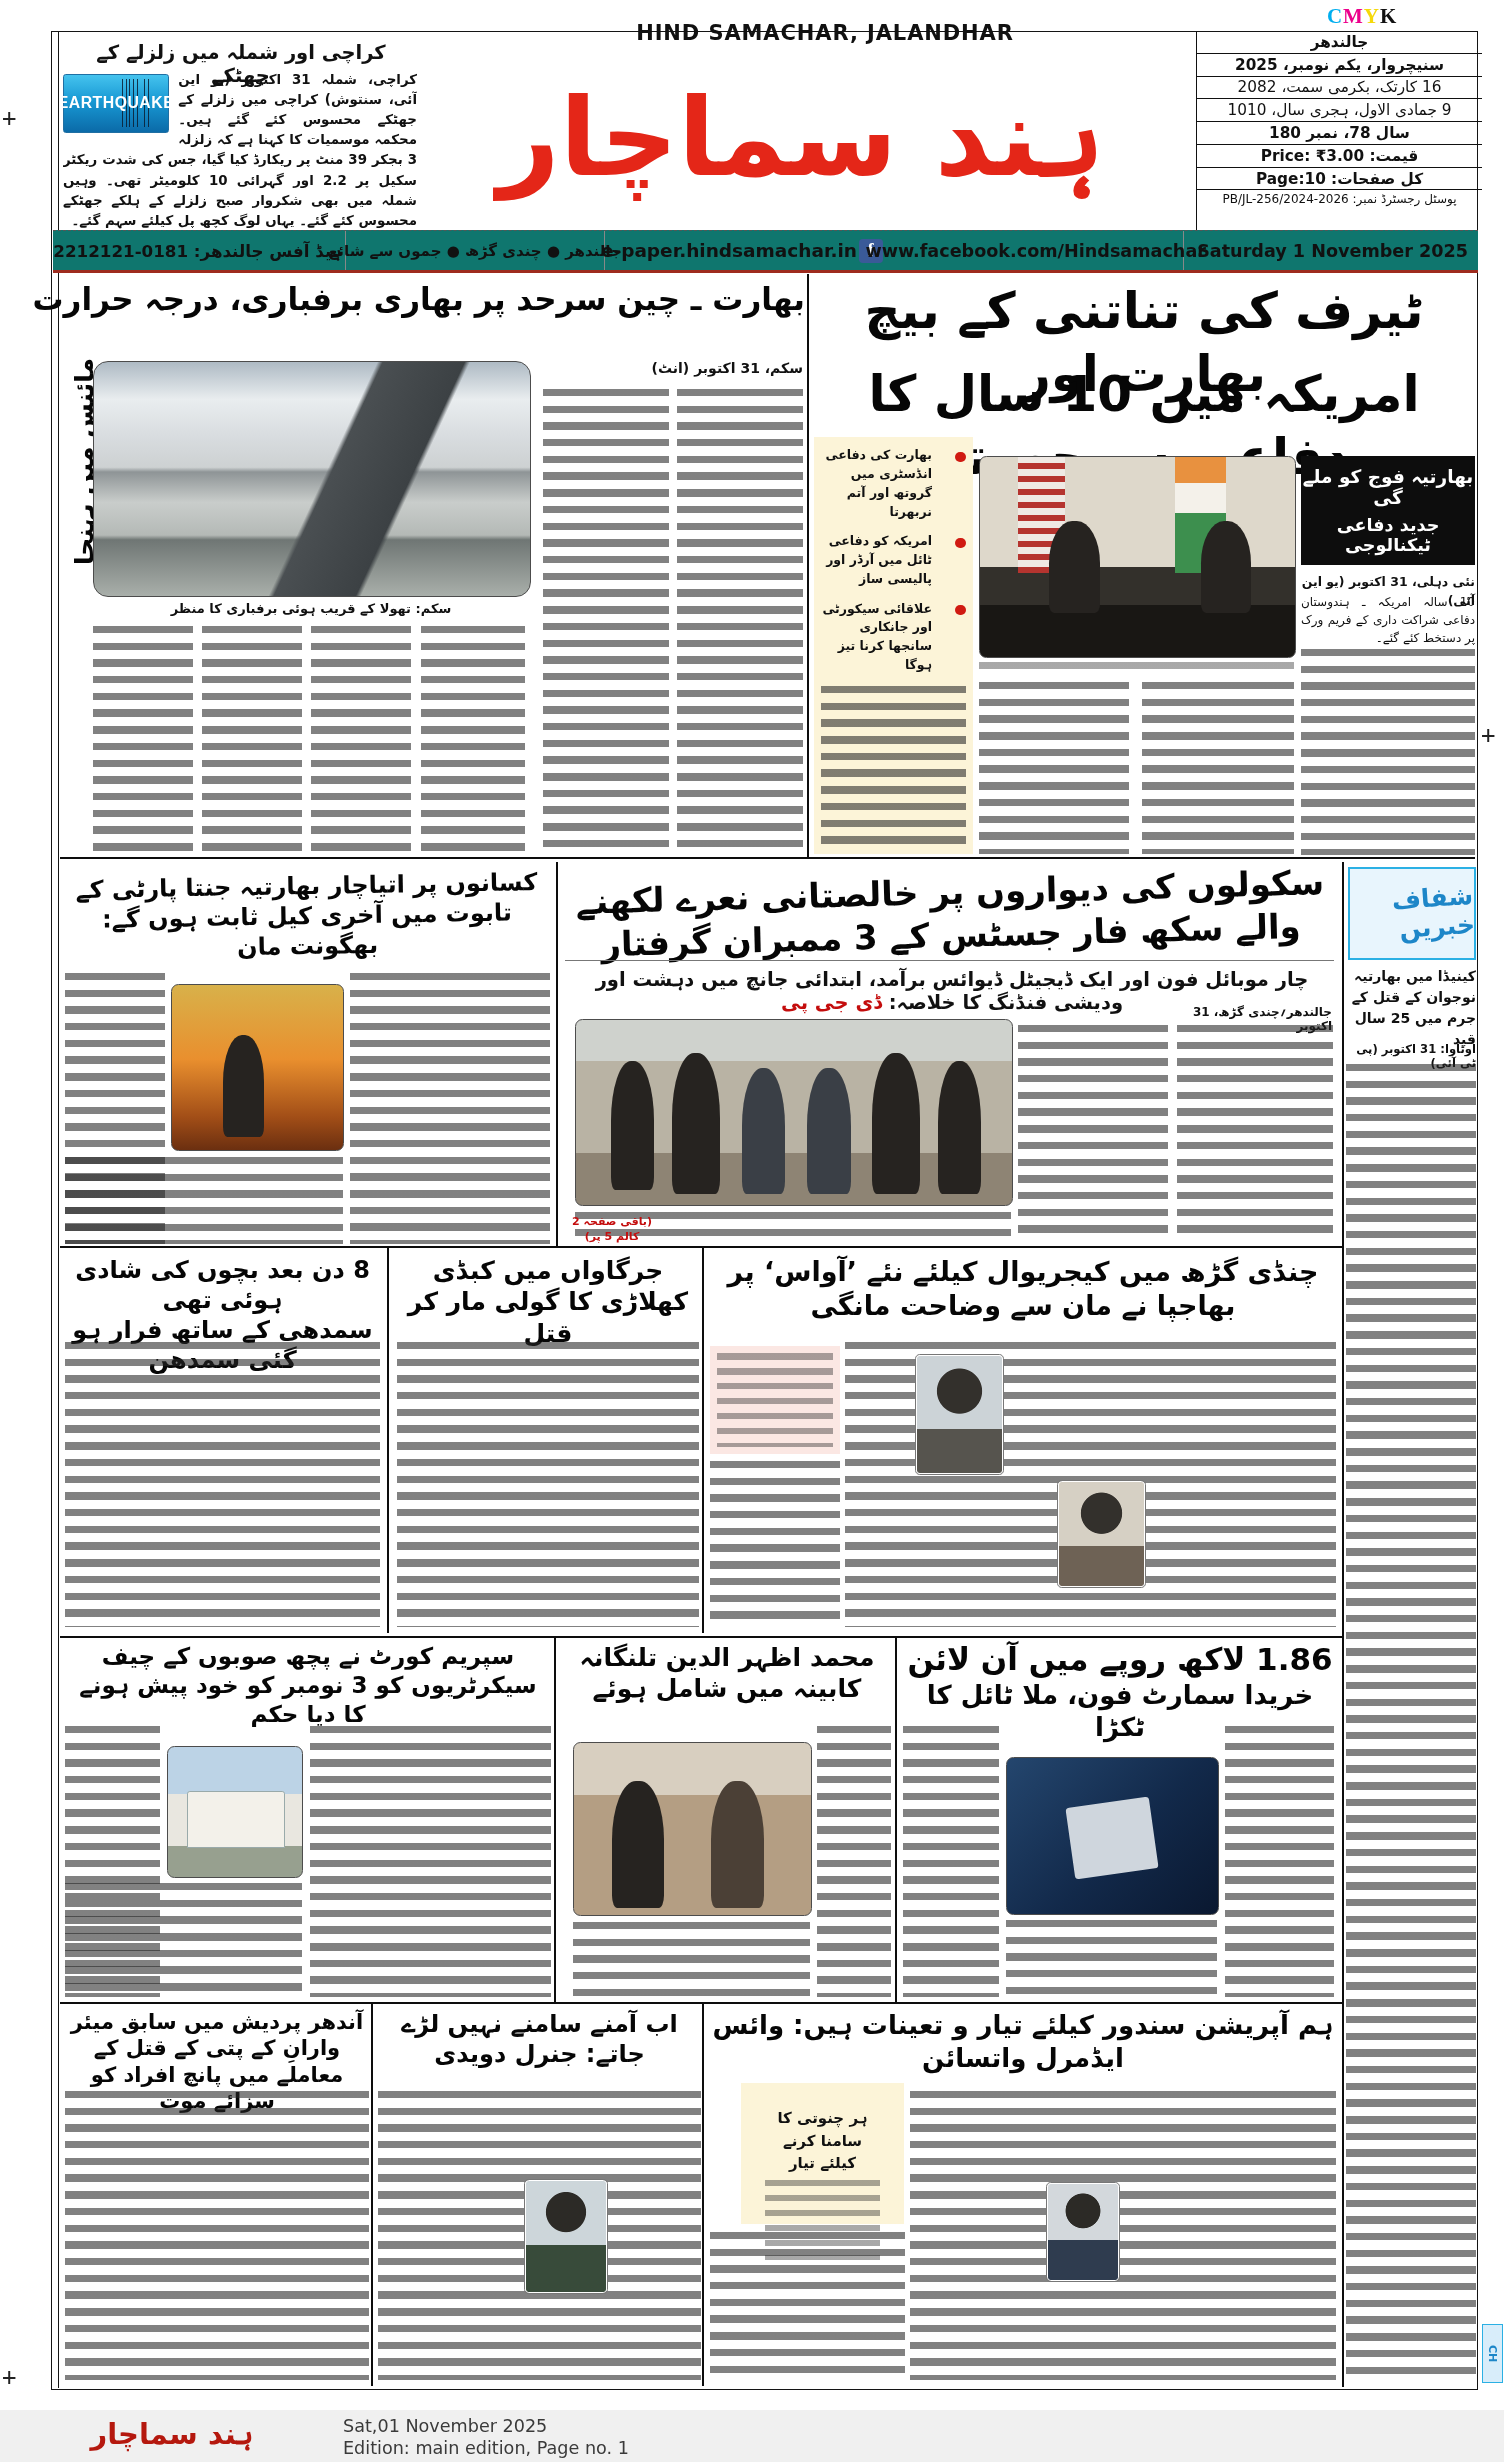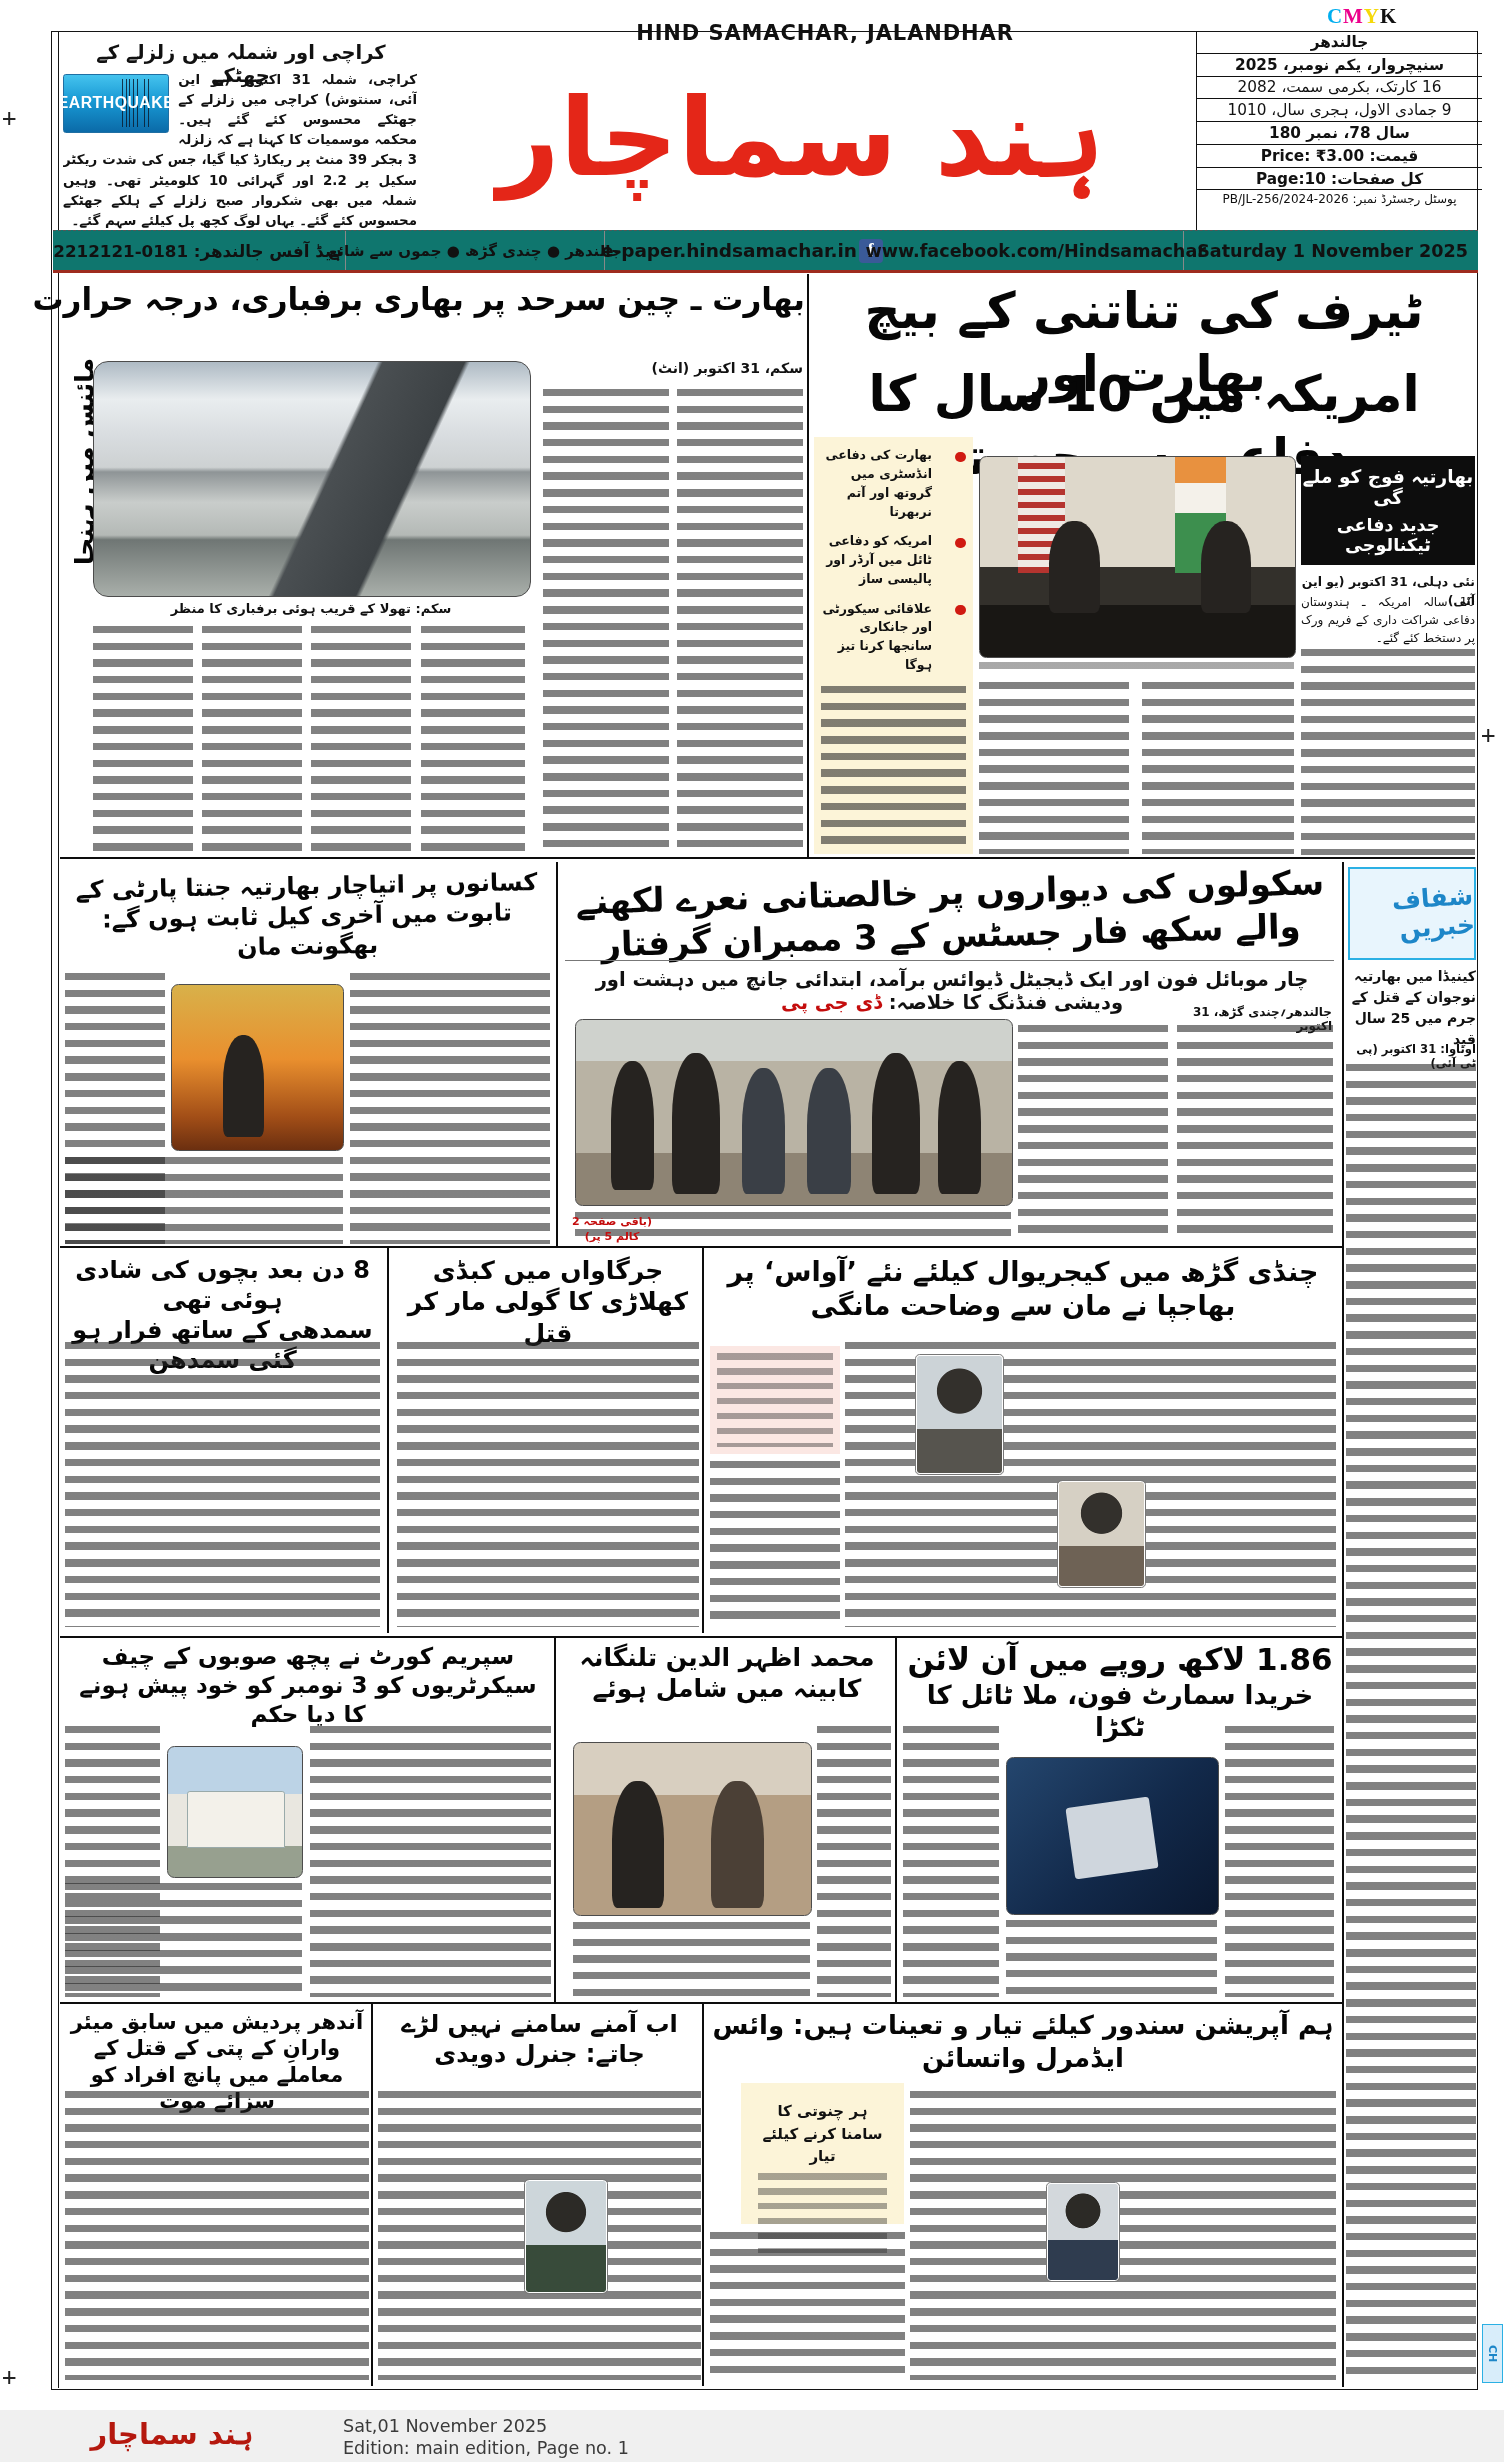--- a/index.html
+++ b/index.html
@@ -241,21 +241,21 @@
   <div class="abs hl ctr" style="left:65px;top:2009px;width:304px;font-size:21px;">آندھر پردیش میں سابق میئر وارانِ کے پتی کے قتل کے معاملے میں پانچ افراد کو سزائے موت</div>
   <div class="vr" style="left:371px;top:2002px;width:1.9px;height:384px;"></div>
   <div class="abs hl ctr" style="left:378px;top:2009px;width:323px;font-size:24px;">اب آمنے سامنے نہیں لڑے جاتے: جنرل دویدی</div>
   <div class="vr" style="left:702px;top:2002px;width:1.9px;height:384px;"></div>
   <div class="abs hl ctr" style="left:710px;top:2009px;width:626px;font-size:26px;">ہم آپریشن سندور کیلئے تیار و تعینات ہیں: وائس ایڈمرل واتسائن</div>
 
   <div class="abs lines" style="left:65px;top:2091px;width:304px;height:289px;"></div>
   <div class="abs lines" style="left:378px;top:2091px;width:323px;height:289px;"></div>
   <div class="portrait" style="left:525px;top:2180px;width:80px;height:111px;background:radial-gradient(circle at 50% 28%,#2c2a26 0 22%,transparent 23%),linear-gradient(180deg,#cdd6da 0 58%,#384b3a 58% 100%);"></div>
 
-  <div class="abs cream" style="left:741px;top:2083px;width:163px;height:141px;padding:17px;box-sizing:border-box;">
+  <div class="abs cream" style="left:741px;top:2083px;width:163px;height:141px;padding:24px;box-sizing:border-box;">
     <div class="u b ctr" style="font-size:15px;line-height:1.5;margin-bottom:5.6px;">ہر چنوتی کا سامنا کرنے کیلئے تیار</div>
     <div class="lines lt" style="height:80px;"></div>
   </div>
   <div class="abs lines" style="left:710px;top:2232px;width:195px;height:148px;"></div>
   <div class="abs lines" style="left:910px;top:2091px;width:426px;height:289px;"></div>
   <div class="portrait" style="left:1047px;top:2183px;width:70px;height:96px;background:radial-gradient(circle at 50% 28%,#2c2a26 0 22%,transparent 23%),linear-gradient(180deg,#d3d8dc 0 58%,#2f3c4f 58% 100%);"></div>
 
   <div class="footerbar" style="left:0;top:2410px;width:1504px;height:53px;">
     <div class="abs u b" style="left:56px;top:7.4px;width:232px;font-size:29px;color:#b5180e;text-align:center;white-space:nowrap;">ہند سماچار</div>
     <div class="abs" style="left:343px;top:5.6px;font-size:17.6px;color:#3a3a3a;">Sat,01 November 2025</div>

